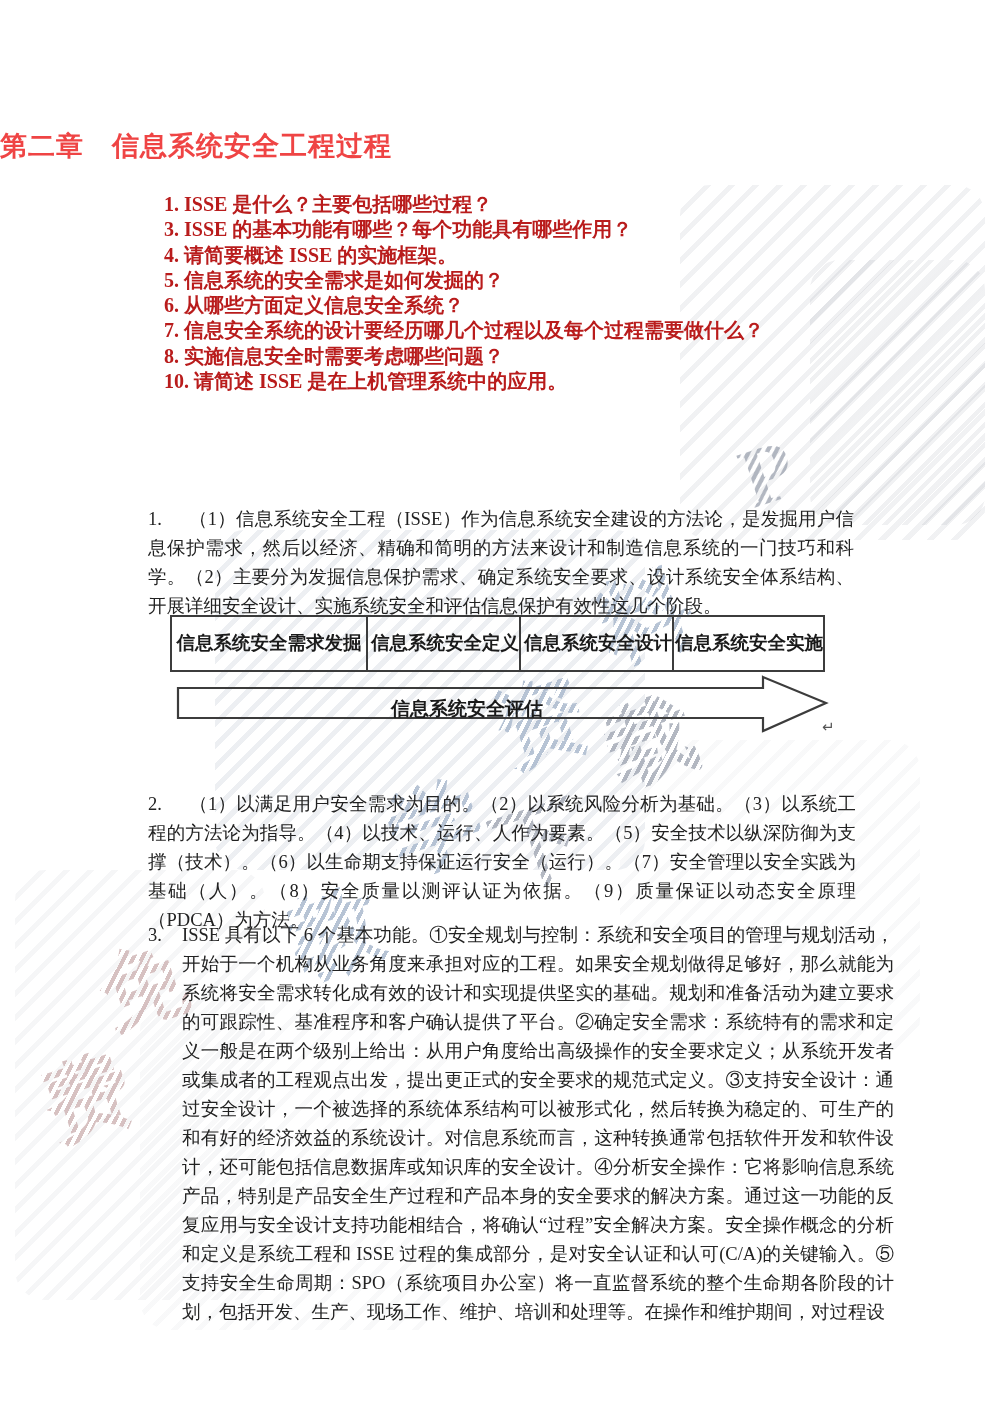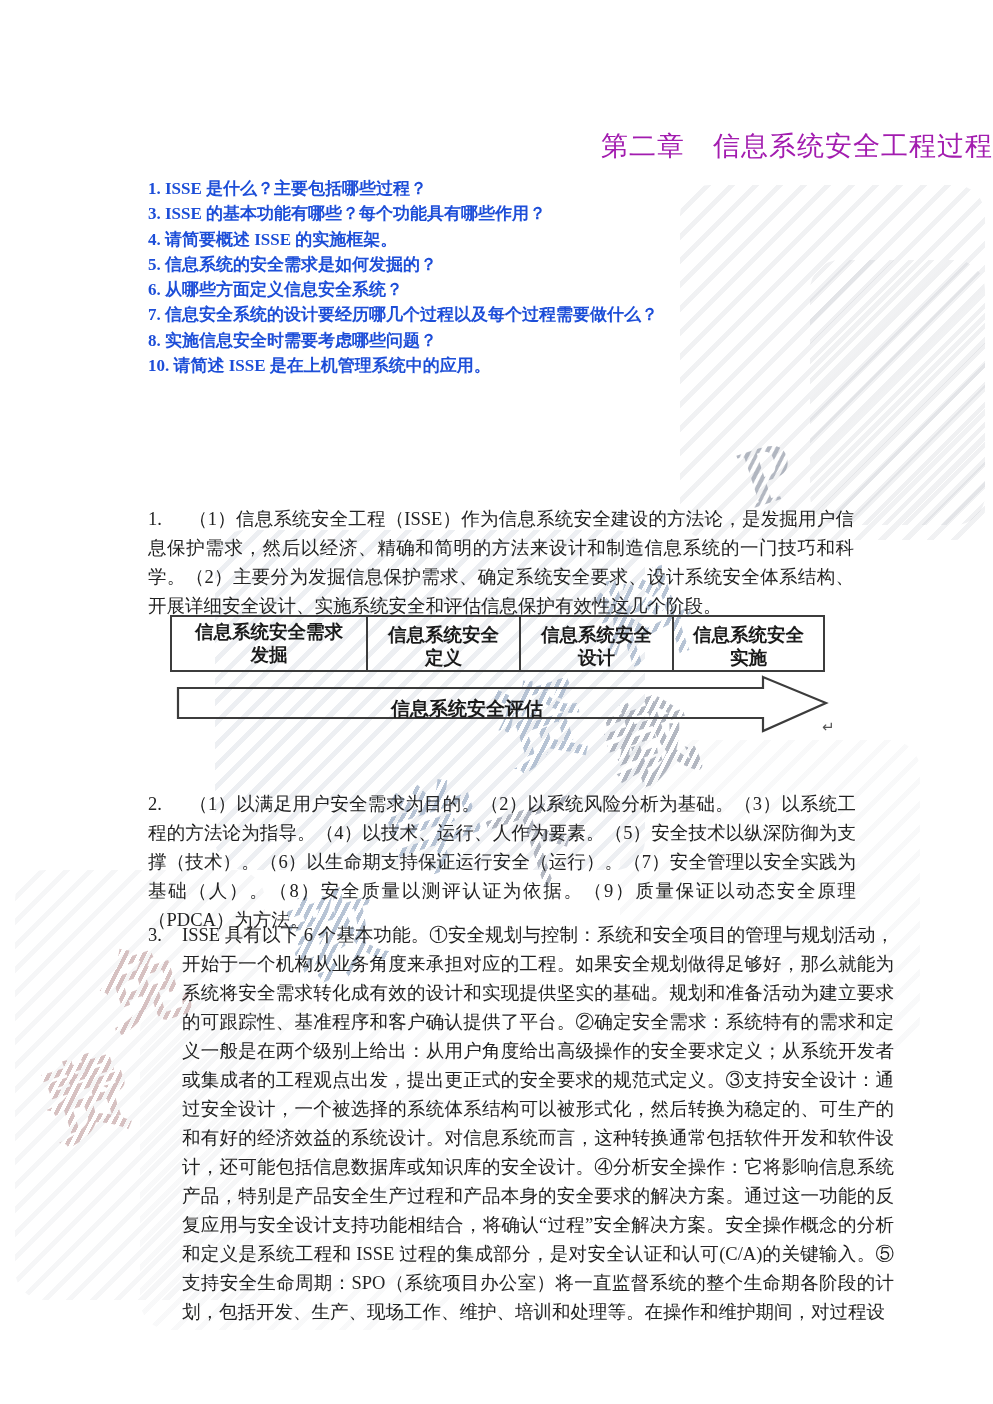--- a/index.html
+++ b/index.html
@@ -51,45 +51,45 @@
     background-image:repeating-linear-gradient(135deg,
       rgba(160,166,178,0.8) 0 4px, rgba(255,255,255,0.1) 4px 8px);
   }
   .wm-pink{
     background-image:repeating-linear-gradient(135deg,
       rgba(205,178,178,0.8) 0 4px, rgba(255,255,255,0.1) 4px 8px);
   }
   
   .title{
     position:absolute;left:0;top:128px;width:100%;
-    text-align:right;font-size:27px;font-weight:normal;color:#a21caf;
+    text-align:left;font-size:27px;font-weight:bold;color:#ef4444;
     letter-spacing:1px;
   }
   .questions{
     position:absolute;left:148px;top:176px;width:760px;
-    font-size:17px;font-weight:bold;line-height:25.3px;color:#1d4ed8;
-    list-style:none;margin:0;padding:0;
+    font-size:20px;font-weight:bold;line-height:25.3px;color:#b91c1c;
+    list-style:none;margin:16px;padding:0;
   }
   .answer{
     position:absolute;
     font-size:18.5px;line-height:29px;color:#222;
     text-align:justify;
   }
   .ans-label{margin-right:27px;}
   .answer-1{left:148px;top:486px;width:706px;}
   .answer-2{left:148px;top:771px;width:708px;}
   .answer-3{left:148px;top:902px;width:712px;padding-left:34px;box-sizing:content-box;}
   .answer-3 .hang-label{position:absolute;left:0;top:0;}
   
   .figure{position:absolute;left:170px;top:615px;width:660px;height:135px;}
   .boxrow{display:flex;height:57px;}
   .fbox{
     border:2px solid #3c3c3c;
     box-sizing:border-box;
-    display:flex;flex-direction:column;align-items:center;justify-content:center;
+    display:flex;flex-direction:row;align-items:center;justify-content:center;
     font-size:18.5px;font-weight:bold;line-height:23px;color:#1a1a1a;
     background:transparent;
   }
   .fbox + .fbox{margin-left:-2px;justify-content:flex-end;}
   .fb1{width:198px;}.fb2{width:155px;}.fb3{width:155px;}.fb4{width:153px;}
   .arrow-svg{position:absolute;left:3px;top:59px;}
   .arrow-label{
     position:absolute;left:3px;top:81px;width:588px;
     text-align:center;font-size:19px;font-weight:bold;color:#1a1a1a;
   }

